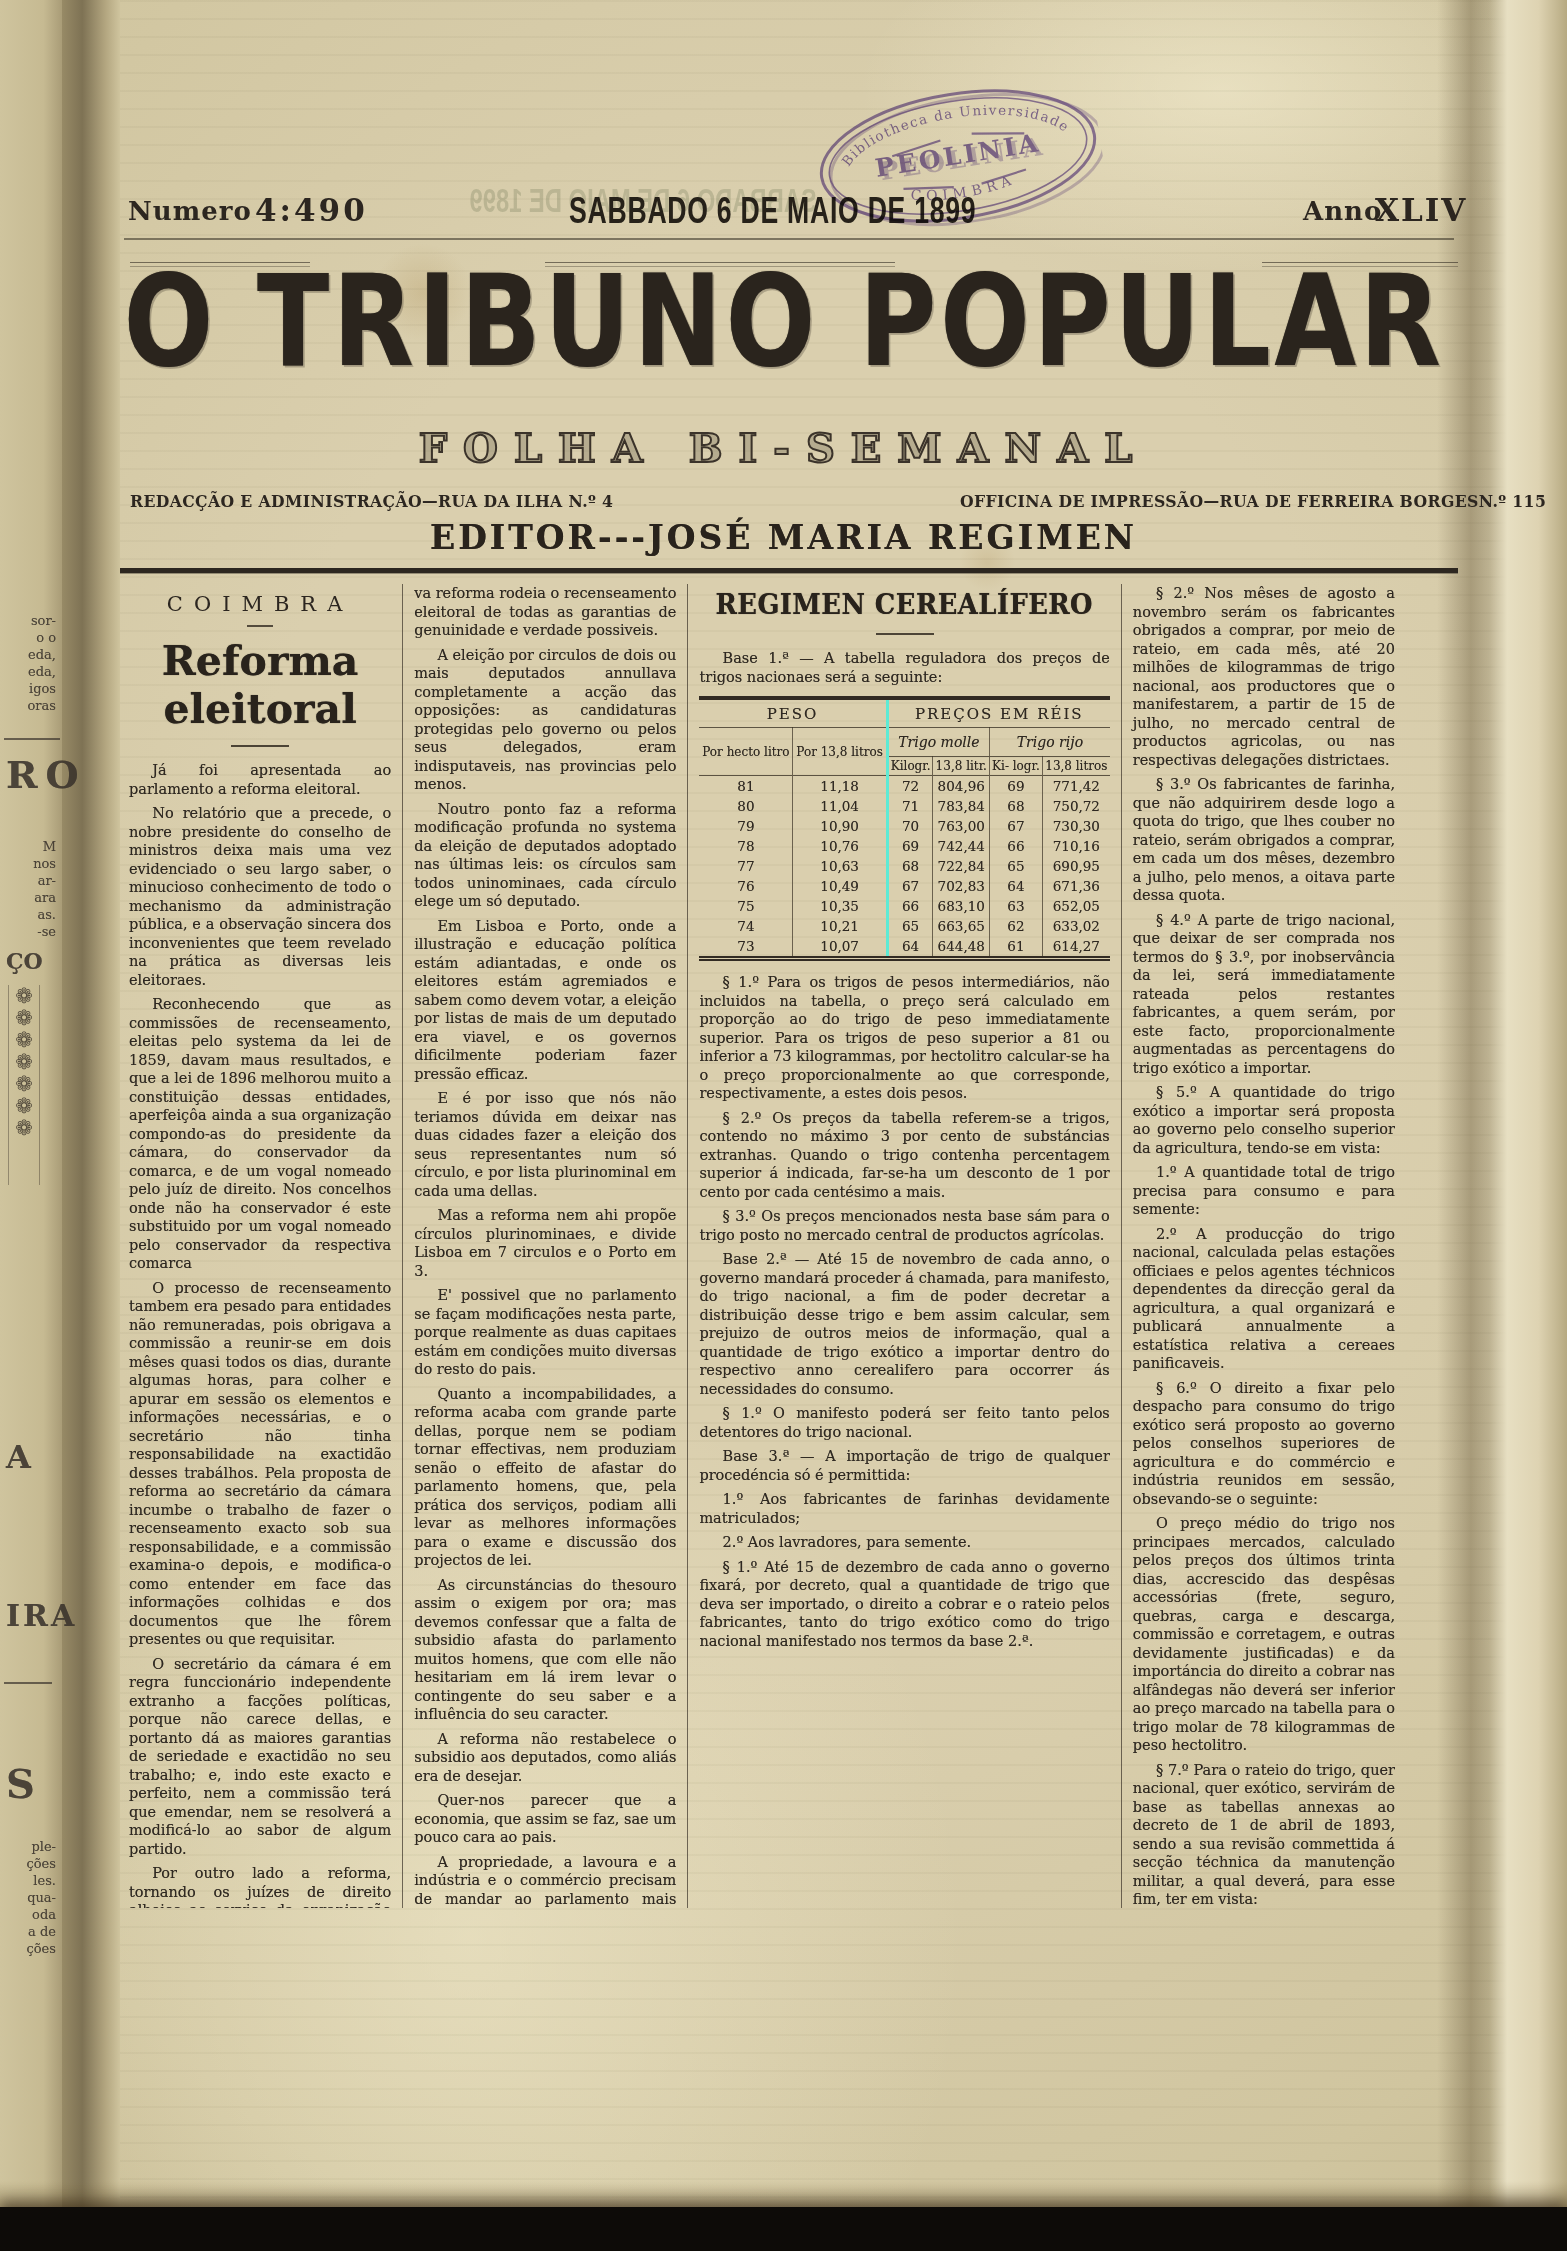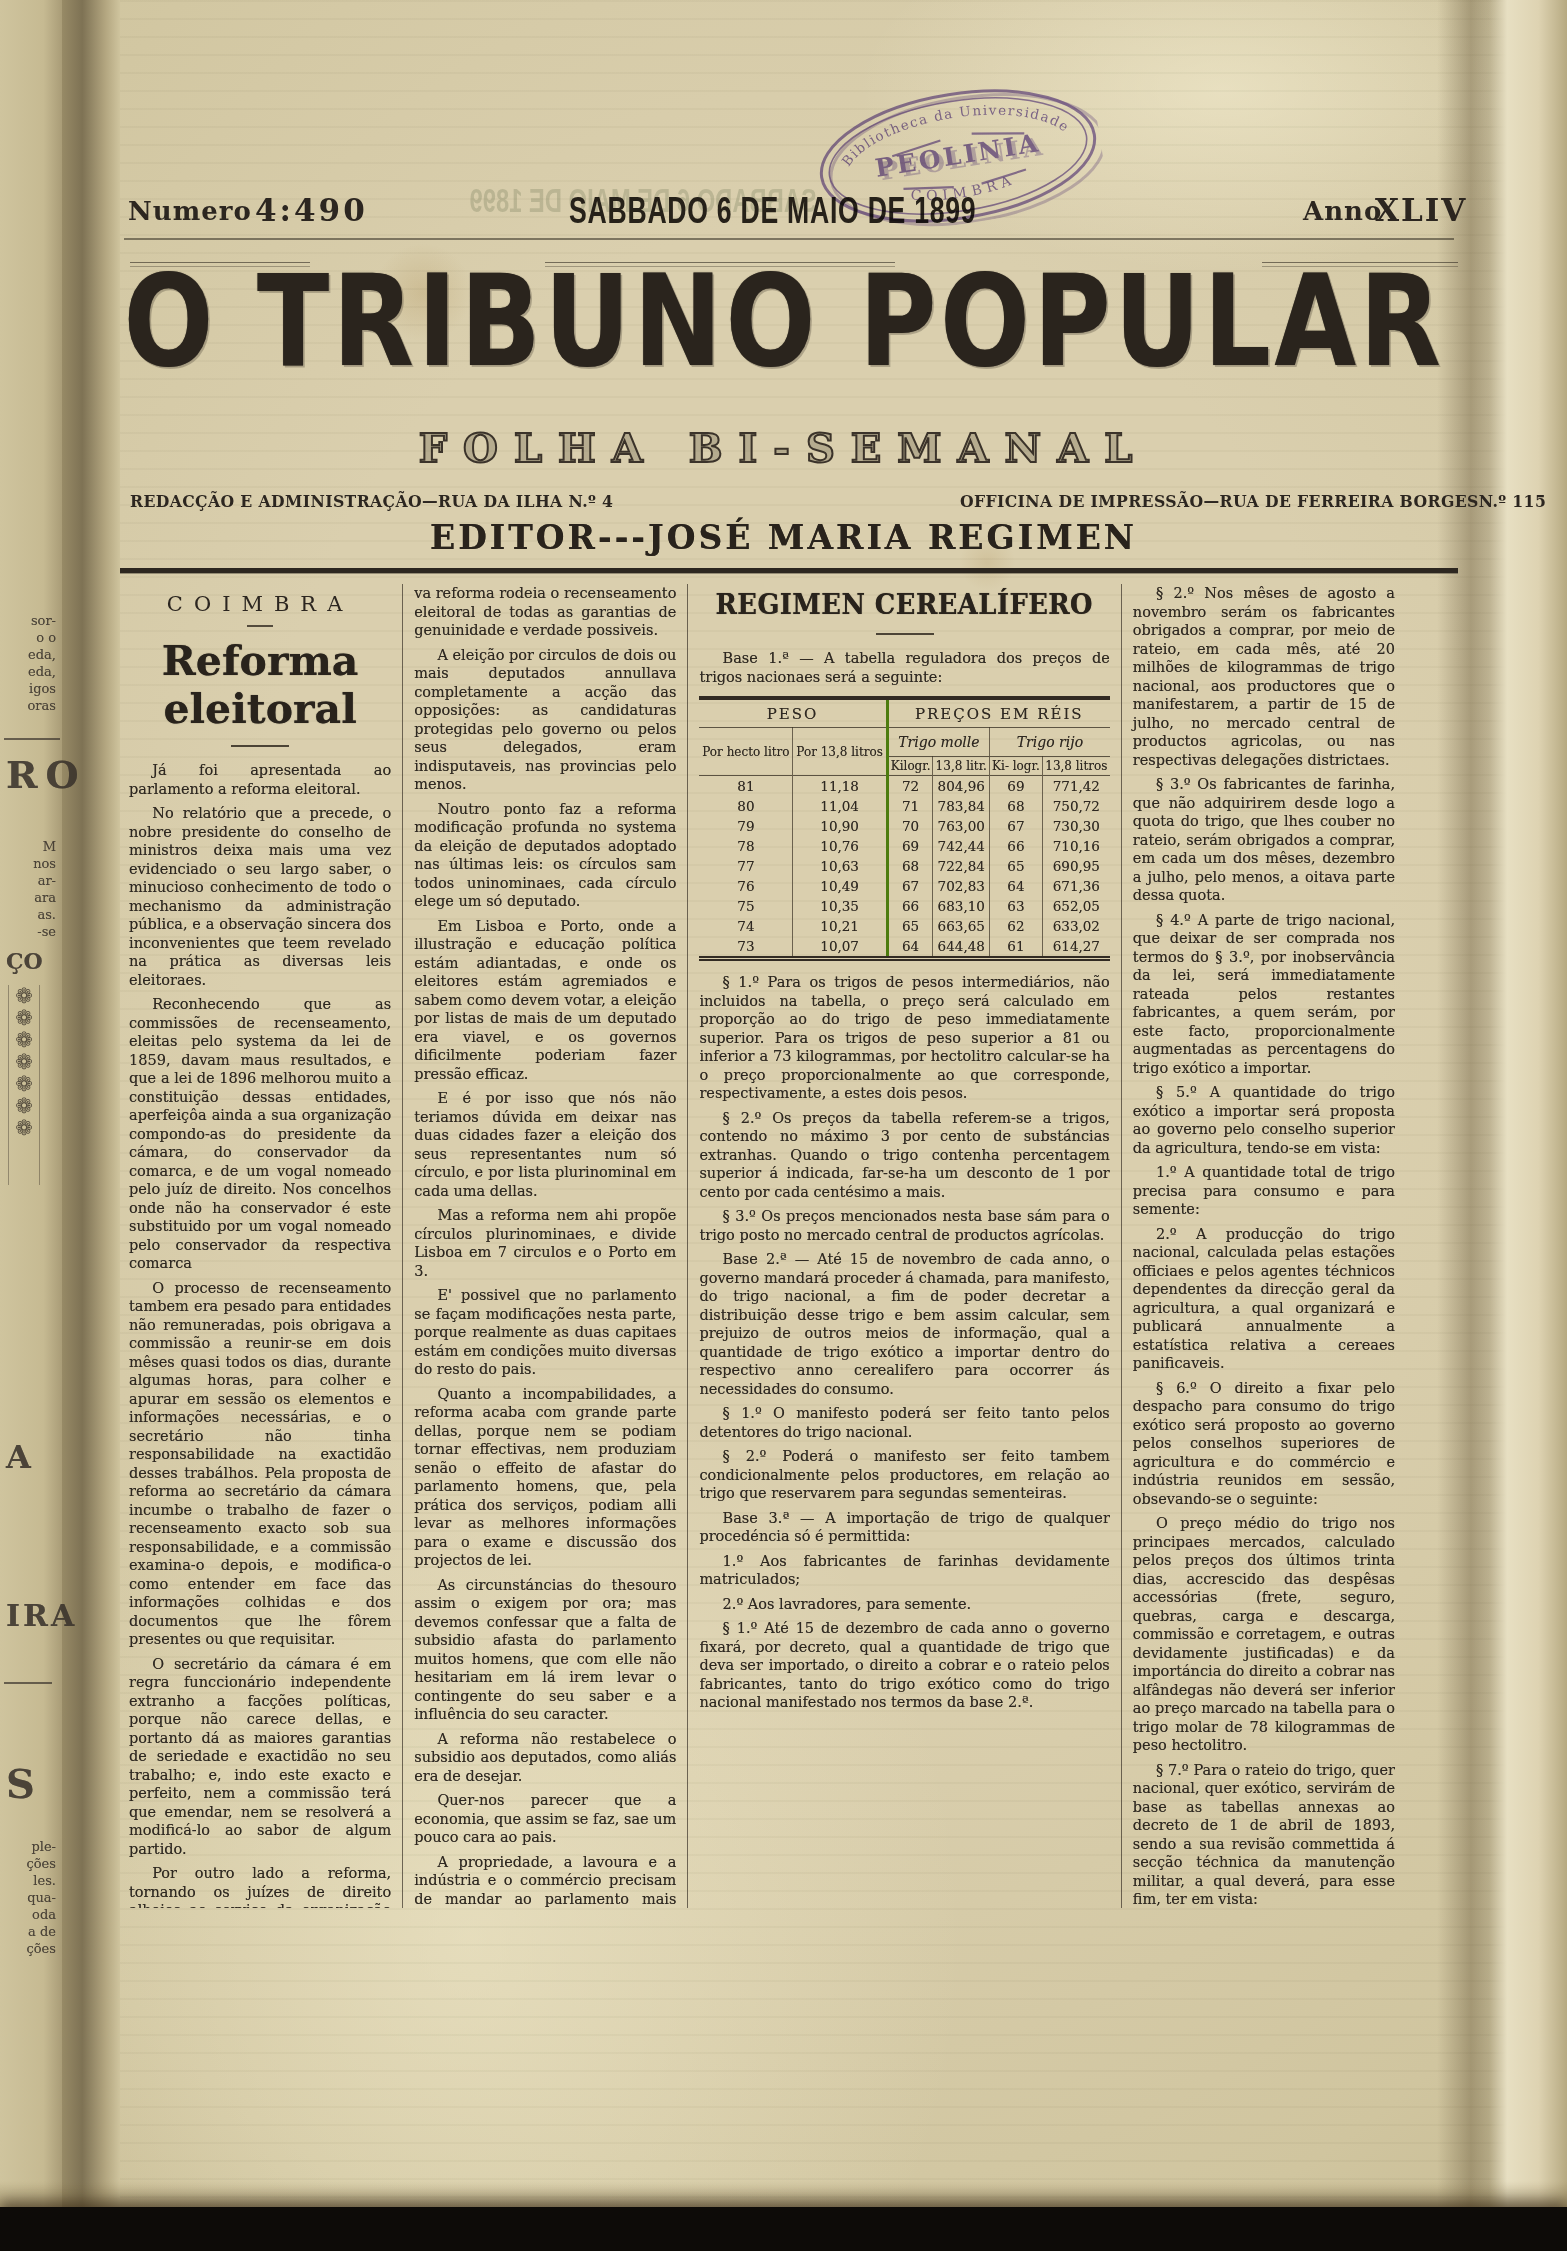--- a/index.html
+++ b/index.html
@@ -76,21 +76,21 @@
     text-shadow:0 0 .8px rgba(41,35,28,.8);}
   .sec-title{text-align:center;font-weight:bold;font-size:28px;margin:4px 0 0 0;color:#29231c;
     transform:scaleX(.92);white-space:nowrap;text-shadow:0 0 .8px rgba(41,35,28,.8);letter-spacing:.5px;}
   
   table.prices{width:100%;border-collapse:collapse;margin:10px 0 12px 0;
     border-top:4px solid #322b23;border-bottom:5px double #322b23;
     font-size:12.5px;color:#2e2821;}
   table.prices th, table.prices td{font-weight:normal;text-align:center;padding:2px 1px;
     text-shadow:0 0 .4px rgba(46,40,33,.5);}
   .vl{border-left:1px solid rgba(70,60,46,.75);}
-  .vh{border-left:3px solid #4d7c0f;}
+  .vh{border-left:3px solid #5eead4;}
   .hb{border-bottom:1.4px solid rgba(60,52,40,.8);}
   .gh{font-size:15px;letter-spacing:2px;padding:5px 0 4px 0 !important;}
   .sh{font-style:italic;font-size:14px;padding:6px 0 !important;}
   .unit{font-size:12px;}
   td.num{font-size:13.5px;padding:2.5px 1px;}
   
   .frag{position:absolute;color:#3a332c;opacity:.88;text-shadow:0 0 .5px rgba(58,51,44,.5);}
   .frag-sm{font-size:13px;line-height:17px;text-align:right;width:52px;left:4px;}
   .frag-big{font-weight:bold;left:6px;white-space:nowrap;}
   .orn{position:absolute;left:8px;width:30px;text-align:center;font-size:21px;line-height:22px;
@@ -319,21 +319,20 @@
           <td class="num vl">614,27</td>
         </tr>
       </tbody>
         </table>
 
       <p>§ 1.º Para os trigos de pesos intermediários, não incluidos na tabella, o preço será calculado em proporção ao do trigo de peso immediatamente superior. Para os trigos de peso superior a 81 ou inferior a 73 kilogrammas, por hectolitro calcular-se ha o preço proporcionalmente ao que corresponde, respectivamente, a estes dois pesos.</p>
       <p>§ 2.º Os preços da tabella referem-se a trigos, contendo no máximo 3 por cento de substáncias extranhas. Quando o trigo contenha percentagem superior á indicada, far-se-ha um desconto de 1 por cento por cada centésimo a mais.</p>
       <p>§ 3.º Os preços mencionados nesta base sám para o trigo posto no mercado central de productos agrícolas.</p>
       <p>Base 2.ª — Até 15 de novembro de cada anno, o governo mandará proceder á chamada, para manifesto, do trigo nacional, a fim de poder decretar a distribuição desse trigo e bem assim calcular, sem prejuizo de outros meios de informação, qual a quantidade de trigo exótico a importar dentro do respectivo anno cerealifero para occorrer ás necessidades do consumo.</p>
       <p>§ 1.º O manifesto poderá ser feito tanto pelos detentores do trigo nacional.</p>
-      <p>§ 2.º Poderá o manifesto ser feito tambem condicionalmente pelos productores, em relação ao trigo que reservarem para segundas sementeiras.</p>
       <p>Base 3.ª — A importação de trigo de qualquer procedéncia só é permittida:</p>
       <p>1.º Aos fabricantes de farinhas devidamente matriculados;</p>
       <p>2.º Aos lavradores, para semente.</p>
       <p>§ 1.º Até 15 de dezembro de cada anno o governo fixará, por decreto, qual a quantidade de trigo que deva ser importado, o direito a cobrar e o rateio pelos fabricantes, tanto do trigo exótico como do trigo nacional manifestado nos termos da base 2.ª.</p>
     </div>
 
     <div class="col">
       <p>§ 2.º Nos mêses de agosto a novembro serám os fabricantes obrigados a comprar, por meio de rateio, em cada mês, até 20 milhões de kilogrammas de trigo nacional, aos productores que o manifestarem, a partir de 15 de julho, no mercado central de productos agricolas, ou nas respectivas delegações districtaes.</p>
       <p>§ 3.º Os fabricantes de farinha, que não adquirirem desde logo a quota do trigo, que lhes couber no rateio, serám obrigados a comprar, em cada um dos mêses, dezembro a julho, pelo menos, a oitava parte dessa quota.</p>
       <p>§ 4.º A parte de trigo nacional, que deixar de ser comprada nos termos do § 3.º, por inobservância da lei, será immediatamente rateada pelos restantes fabricantes, a quem serám, por este facto, proporcionalmente augmentadas as percentagens do trigo exótico a importar.</p>

